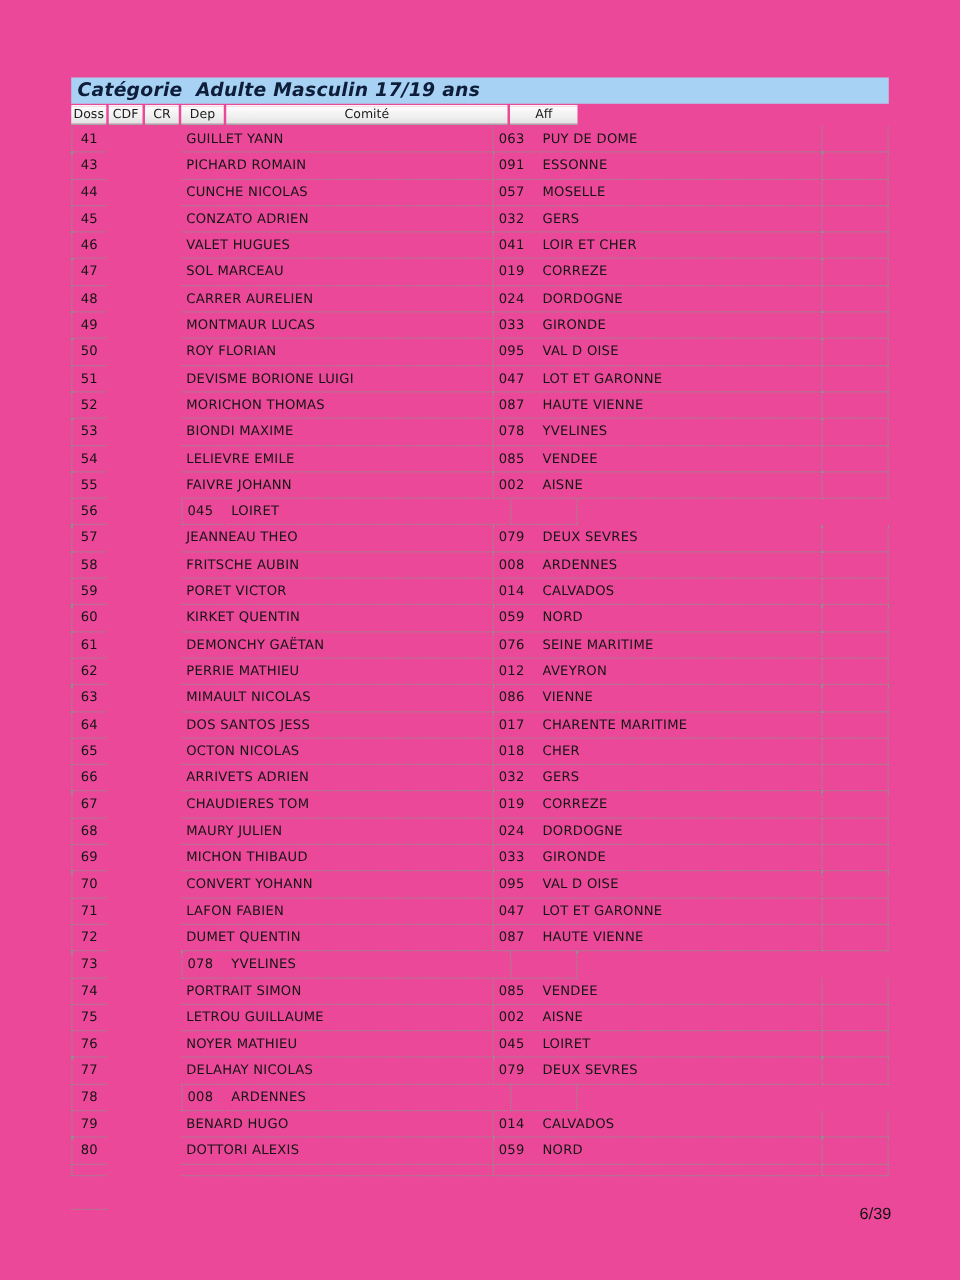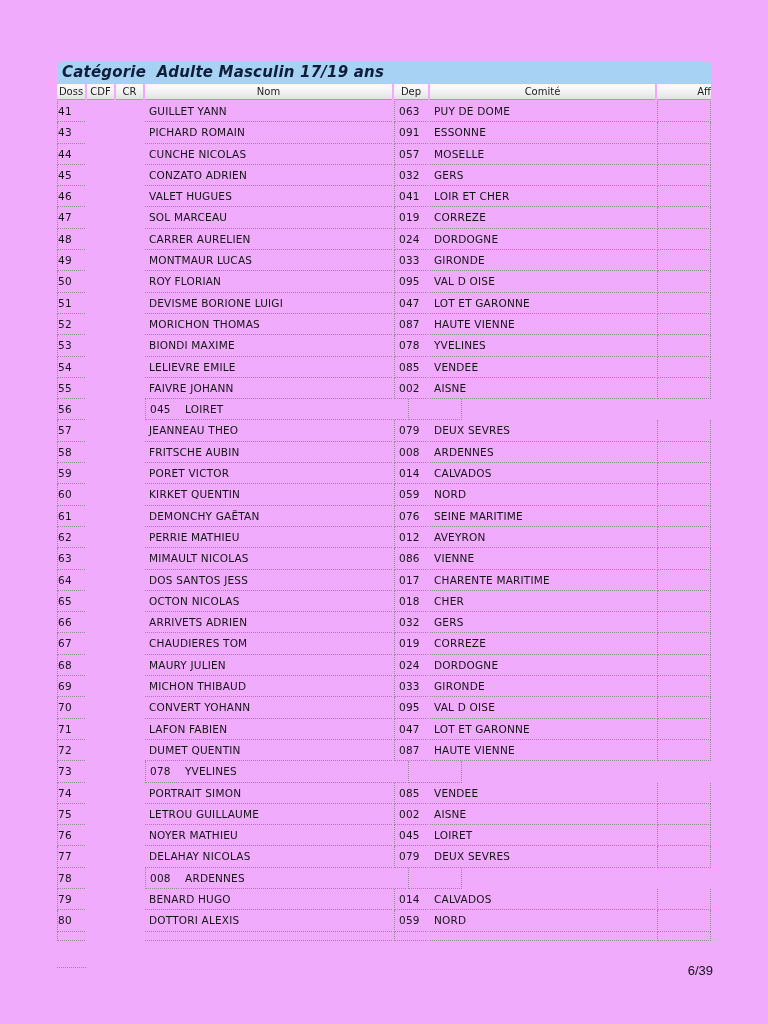--- a/index.html
+++ b/index.html
@@ -4,21 +4,21 @@
 <style>
   :root{
     --title-band:#a8d2f4;
     --title-text:#0e1d3a;
     --dot:#8f8f8f;
     --cell-text:#141414;
   }
   *{margin:0;padding:0;box-sizing:border-box;}
   html,body{width:768px;height:1024px;background:#ffffff;overflow:hidden;
     font-family:"DejaVu Sans","Liberation Sans",sans-serif;}
-  .page{position:absolute;inset:0;background:#f0abfc;}
+  .page{position:absolute;inset:0;background:#ec4899;}
 
   .title-band{
     position:absolute;left:57px;top:62px;width:654px;height:21px;
     background:var(--title-band);
     font-size:15px;font-weight:bold;font-style:italic;
     color:var(--title-text);line-height:21px;padding-left:5px;
     white-space:pre;letter-spacing:0.2px;
   }
 
   .header-row{
@@ -38,24 +38,24 @@
     font-size:10.5px;color:var(--cell-text);line-height:21px;
     letter-spacing:0.2px;white-space:nowrap;overflow:hidden;
   }
   
   .c-doss{width:28px;}
   .c-cdf{width:27px;}
   .c-cr{width:27px;}
   .c-nom{width:247px;}
   .c-dep{width:34px;}
   .c-comite{width:225px;}
-  .c-aff{width:54px;text-align:right;}
+  .c-aff{width:54px;}
 
   
-  .row .c-doss{border-bottom:1px dotted var(--dot);border-left:1px dotted var(--dot);}
+  .row .c-doss{border-bottom:1px dotted var(--dot);border-left:1px dotted var(--dot);text-align:center;}
   .row .c-nom{border-bottom:1px dotted var(--dot);padding-left:4px;}
   .row .c-dep{border-bottom:1px dotted var(--dot);border-left:1px dotted var(--dot);padding-left:4px;}
   .row .c-comite{border-bottom:1px dotted var(--dot);padding-left:4px;}
   .row .c-aff{border-bottom:1px dotted var(--dot);border-left:1px dotted var(--dot);border-right:1px dotted var(--dot);}
 
   .partial-row{height:9px;}
   .partial-row .cell{line-height:9px;}
   .doss-tail{
     position:absolute;left:57px;top:967px;width:29px;height:1px;
     border-bottom:1px dotted var(--dot);
@@ -71,21 +71,20 @@
 <body>
 
 <div class="page">
 
   <div class="title-band">Catégorie  Adulte Masculin 17/19 ans</div>
 
   <div class="header-row">
     <div class="hcell c-doss">Doss</div>
     <div class="hcell c-cdf">CDF</div>
     <div class="hcell c-cr">CR</div>
-    <div class="hcell c-nom">Nom</div>
     <div class="hcell c-dep">Dep</div>
     <div class="hcell c-comite">Comité</div>
     <div class="hcell c-aff">Aff</div>
   </div>
 
   <div class="tbody">
 
       <div class="row">
         <div class="cell c-doss">41</div>
         <div class="cell c-cdf"></div>

